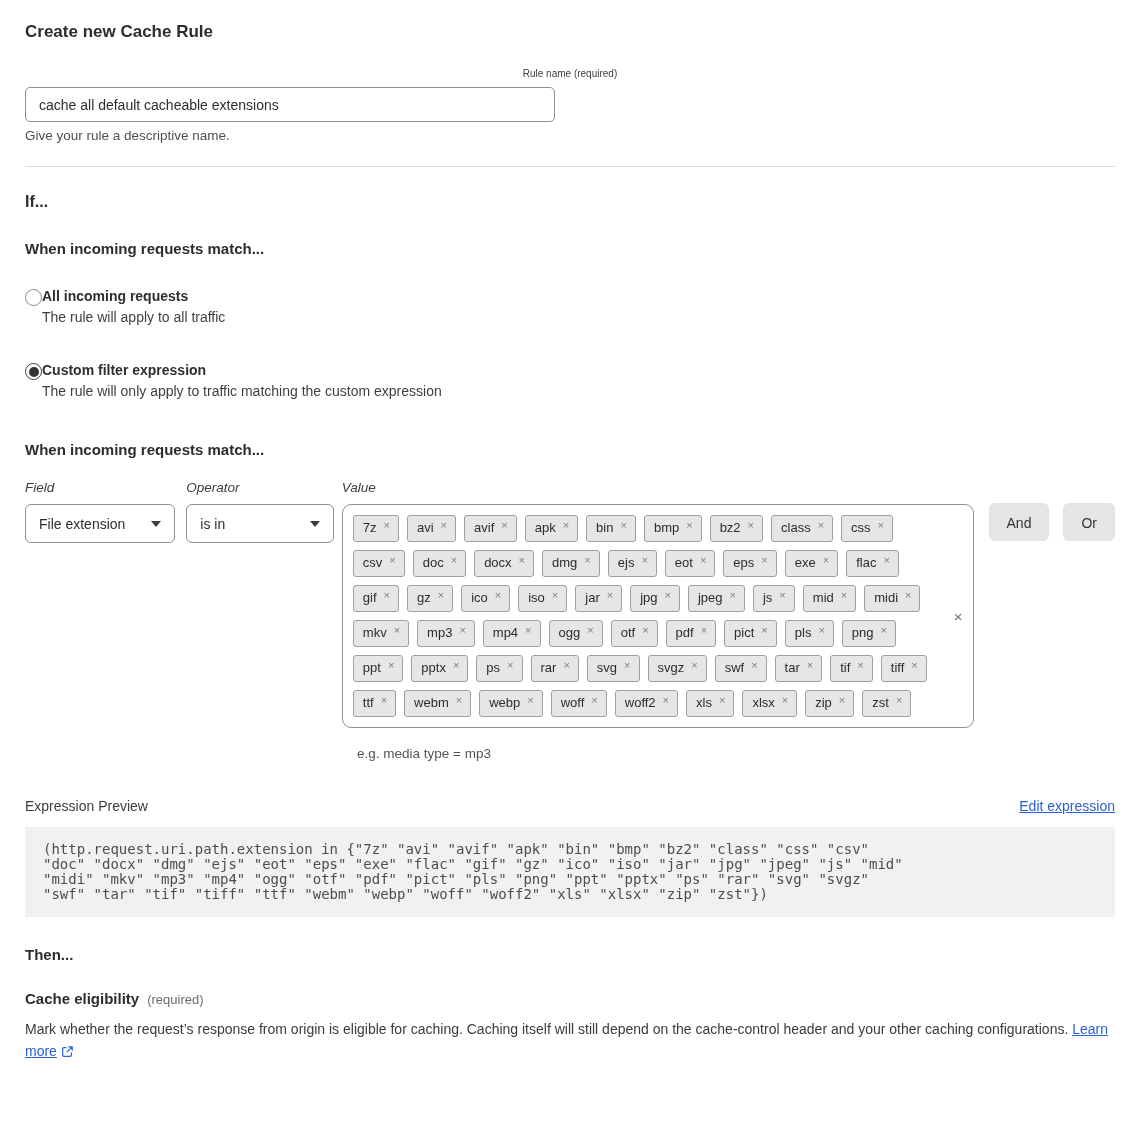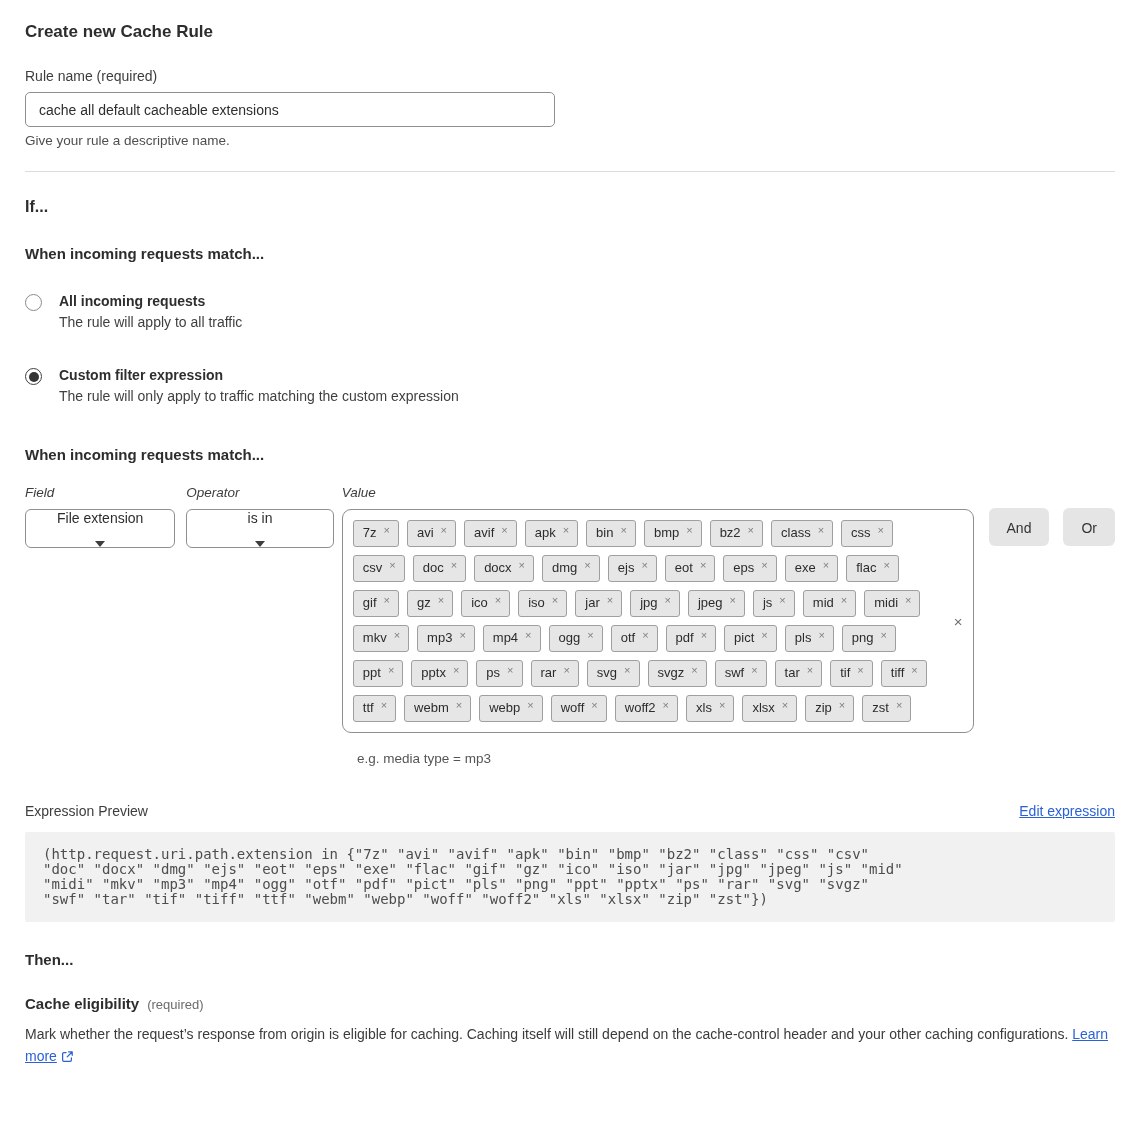--- a/index.html
+++ b/index.html
@@ -4,46 +4,46 @@
 <style>
   * { margin:0; padding:0; box-sizing:border-box; }
   html,body { background:#fff; }
   body {
     width:1140px; height:1140px; overflow:hidden;
     font-family:"Liberation Sans", sans-serif;
     color:#313131;
     padding:22px 25px 0 25px;
   }
   .page-title { font-size:17px; font-weight:700; color:#2d2d2d; margin-bottom:26px; }
-  .field-label { font-size:14px; color:#3d3d3d; margin-bottom:8px; }
+  .field-label { font-size:10px; color:#3d3d3d; margin-bottom:8px;text-align:center; }
   .rule-name-input {
     width:530px; height:35px; border:1px solid #8f8f8f; border-radius:5px;
     padding:0 13px; font-size:14px; color:#2e2e2e; outline:none;
     font-family:"Liberation Sans", sans-serif; background:#fff;
   }
   .help-text { font-size:13.5px; color:#4f4f4f; margin-top:6px; }
   .divider { border:none; border-top:1px solid #dcdcdc; margin-top:23px; }
   .h-if { font-size:16px; font-weight:700; margin-top:26px; color:#2d2d2d; }
   .h-match { font-size:15px; font-weight:700; margin-top:29px; color:#2d2d2d; }
-  .radio-option { display:flex; gap:17px; margin-top:31px; align-items:flex-start; }
+  .radio-option { display:flex; margin-top:31px; align-items:flex-start; }
   .radio {
     width:17px; height:17px; border:1.5px solid #8a8a8a; border-radius:50%;
     flex:none; position:relative; background:#fff; margin-top:1px; cursor:pointer;
   }
   .radio.sel { border-color:#3f3f3f; }
   .radio.sel::after { content:""; position:absolute; inset:2.5px; background:#333; border-radius:50%; }
   .opt-label { font-size:14px; font-weight:700; color:#2e2e2e; cursor:pointer; }
   .opt-desc { font-size:14px; color:#3f3f3f; margin-top:5px; }
   .builder-heading { font-size:15px; font-weight:700; margin-top:42px; color:#2d2d2d; }
   .builder-row { display:flex; margin-top:22px; align-items:flex-start; }
   .col-label { font-size:13.5px; color:#3d3d3d; margin-bottom:9px;font-style:italic; }
   .select {
     height:39px; border:1px solid #8f8f8f; border-radius:6px; background:#fff;
     display:flex; align-items:center; justify-content:space-between;
-    padding:0 13px; font-size:14px; color:#2e2e2e; cursor:pointer;flex-direction:column;
+    padding:0 13px; font-size:14px; color:#2e2e2e; cursor:pointer;
   }
   .caret { width:0; height:0; border-left:5px solid transparent; border-right:5px solid transparent; border-top:6px solid #3d3d3d; }
   .col-field { width:158px; }
   .col-op { width:155px; margin-left:11px; }
   .col-value { width:664px; margin-left:8px; }
   .value-box {
     border:1px solid #8f8f8f; border-radius:9px; background:#fff;
     padding:10px 32px 10px 10px; position:relative; min-height:208px;margin-top:9px;
   }
   .tags { display:flex; flex-wrap:wrap; gap:8px 8px; }

